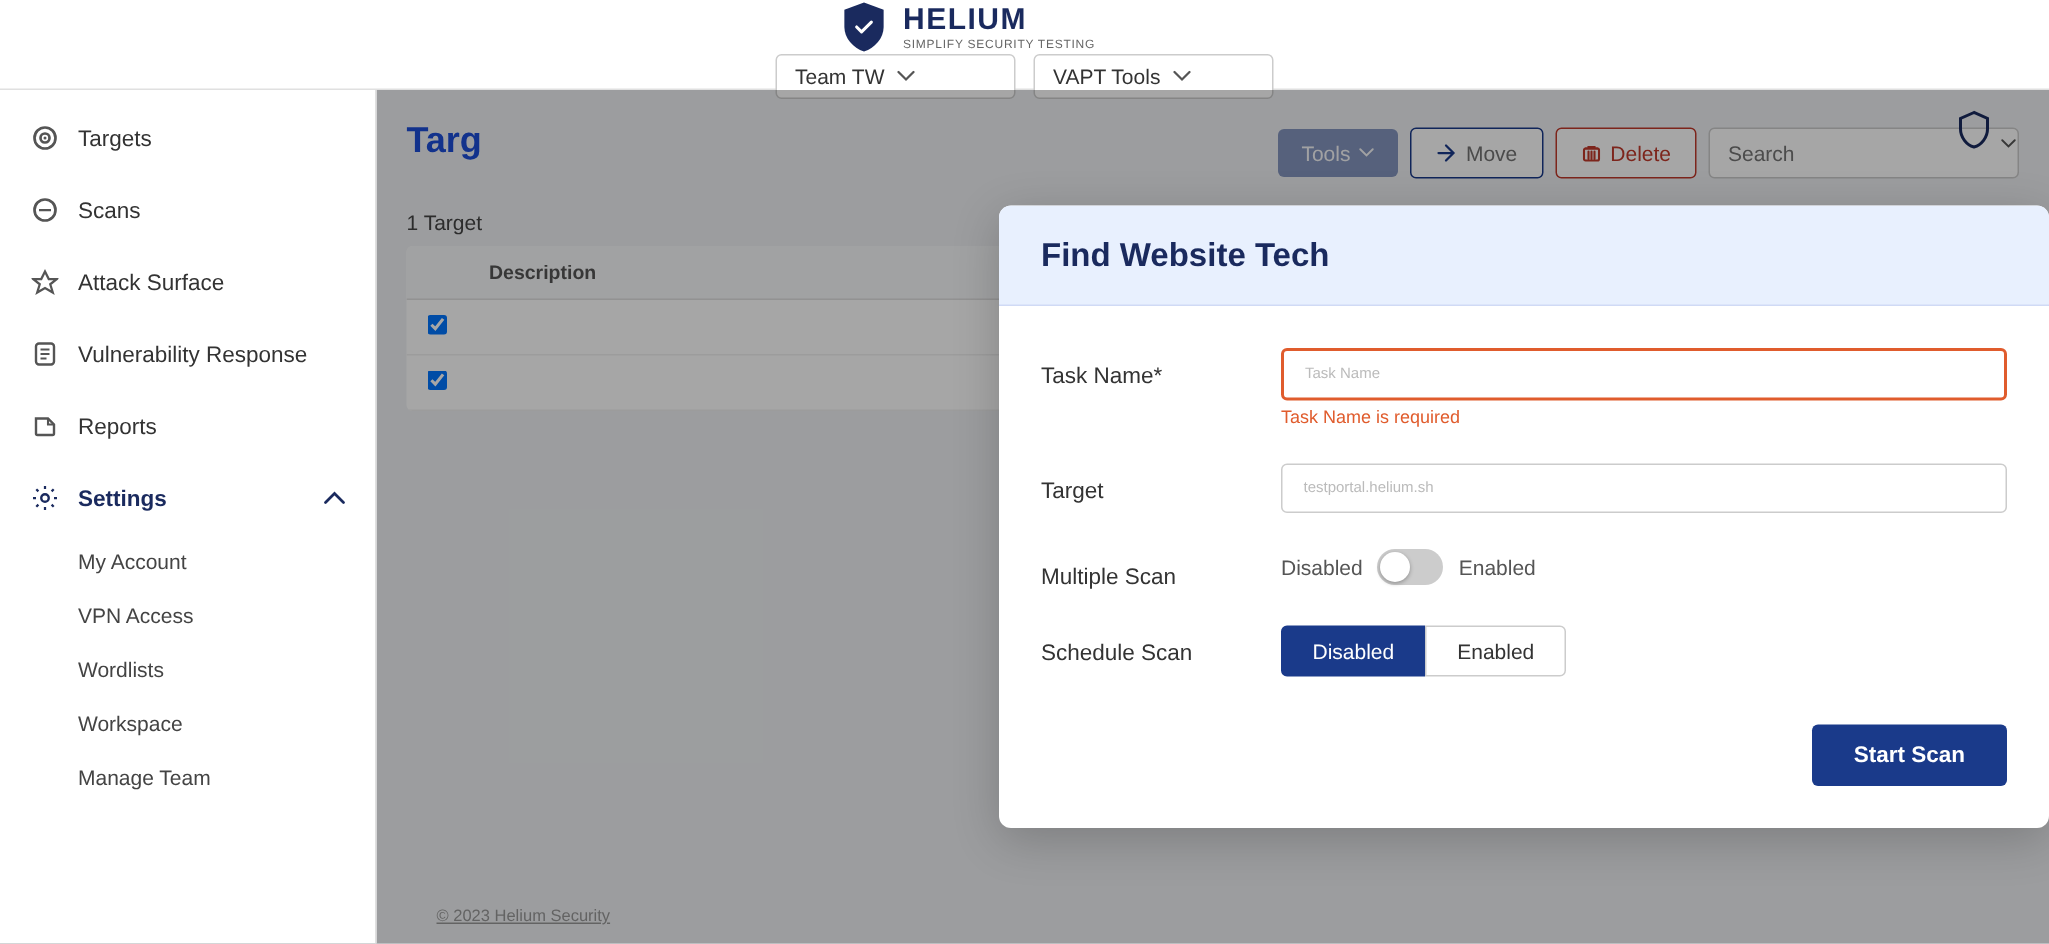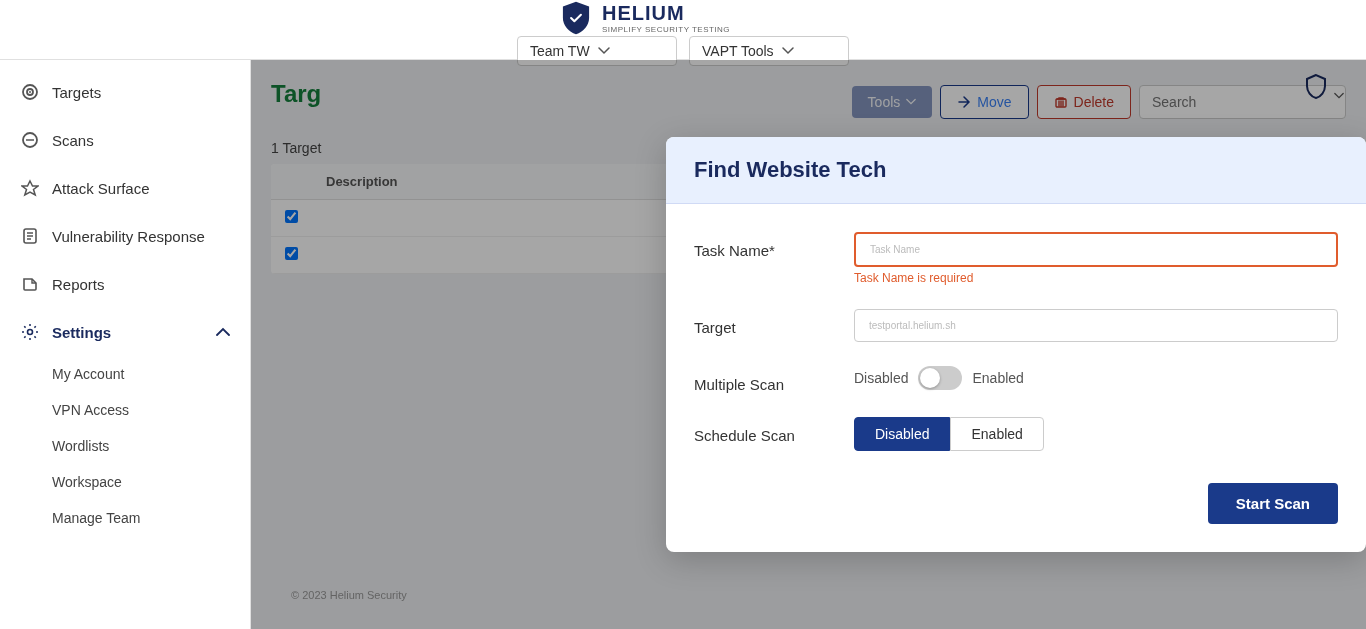--- a/index.html
+++ b/index.html
@@ -35,23 +35,23 @@
       cursor: pointer; font-size: 15px; color: #333; gap: 12px;
       transition: background 0.15s;
     }
     .sidebar-item.active { color: #1a2a5e; font-weight: 600; }
     .sidebar-item .icon { width: 20px; height: 20px; display: flex; align-items: center; justify-content: center; color: #555; }
     .sidebar-sub { padding-left: 52px; font-size: 14px; padding-top: 10px; padding-bottom: 10px; color: #444; cursor: pointer; }
     .copyright { padding: 8px 20px; font-size: 11px; color: #999; }
 
     
     .main-content { flex: 1; padding: 20px; position: relative; overflow: hidden; }
-    .page-title { font-size: 24px; font-weight: 700; color: #15803d; margin-bottom: 16px; }
+    .page-title { font-size: 24px; font-weight: 700; color: #1d4ed8; margin-bottom: 16px; }
     .btn-primary { background: #1a3a8a; color: #fff; border: none; border-radius: 4px; padding: 8px 16px; cursor: pointer; font-size: 14px; }
-    .btn-outline { background: #fff; color: #3b82f6; border: 1px solid #1a3a8a; border-radius: 4px; padding: 8px 16px; cursor: pointer; font-size: 14px; display: flex; align-items: center; gap: 6px; }
+    .btn-outline { background: #fff; color: #737373; border: 1px solid #1a3a8a; border-radius: 4px; padding: 8px 16px; cursor: pointer; font-size: 14px; display: flex; align-items: center; gap: 6px; }
     .btn-danger { background: #fff; color: #c0392b; border: 1px solid #c0392b; border-radius: 4px; padding: 8px 16px; cursor: pointer; font-size: 14px; display: flex; align-items: center; gap: 6px; }
     .search-bar { flex: 1; padding: 8px 12px; border: 1px solid #ccc; border-radius: 4px; font-size: 14px; }
     .table-info { font-size: 14px; color: #444; margin-bottom: 8px; }
     .data-table { width: 100%; border-collapse: collapse; background: #fff; border-radius: 4px; overflow: hidden; }
     .data-table th { background: #f8f9fa; padding: 10px 14px; text-align: left; font-size: 13px; color: #555; border-bottom: 1px solid #e0e0e0; }
     .data-table td { padding: 10px 14px; font-size: 13px; color: #333; border-bottom: 1px solid #f0f0f0; }
     .checkbox-cell { width: 40px; }
     .pagination { display: flex; align-items: center; gap: 8px; margin-top: 12px; font-size: 13px; color: #555; justify-content: flex-end; }
     .pagination select { border: 1px solid #ccc; border-radius: 4px; padding: 2px 6px; }
     .pagination-btn { background: none; border: 1px solid #ccc; border-radius: 4px; padding: 4px 8px; cursor: pointer; }
@@ -268,21 +268,21 @@
       <span>Rows per page:</span>
       <select>
         <option>10</option>
         <option>25</option>
         <option>50</option>
       </select>
       <span>1-1 of 1</span>
       <button class="pagination-btn">‹</button>
       <button class="pagination-btn">›</button>
     </div>
-    <div class="copyright" style="position:absolute;bottom:20px;left:20px;">© 2023 Helium Security</div>
+    <div class="copyright" style="position:absolute;bottom:4px;left:20px;text-decoration:underline;">© 2023 Helium Security</div>
 
     <div class="overlay">
       <div class="modal">
         <div class="modal-header">
           <h2 class="modal-title">Find Website Tech</h2>
         </div>
         <div class="modal-body">
 
           <div class="form-row">
             <label class="form-label">Task Name*</label>

